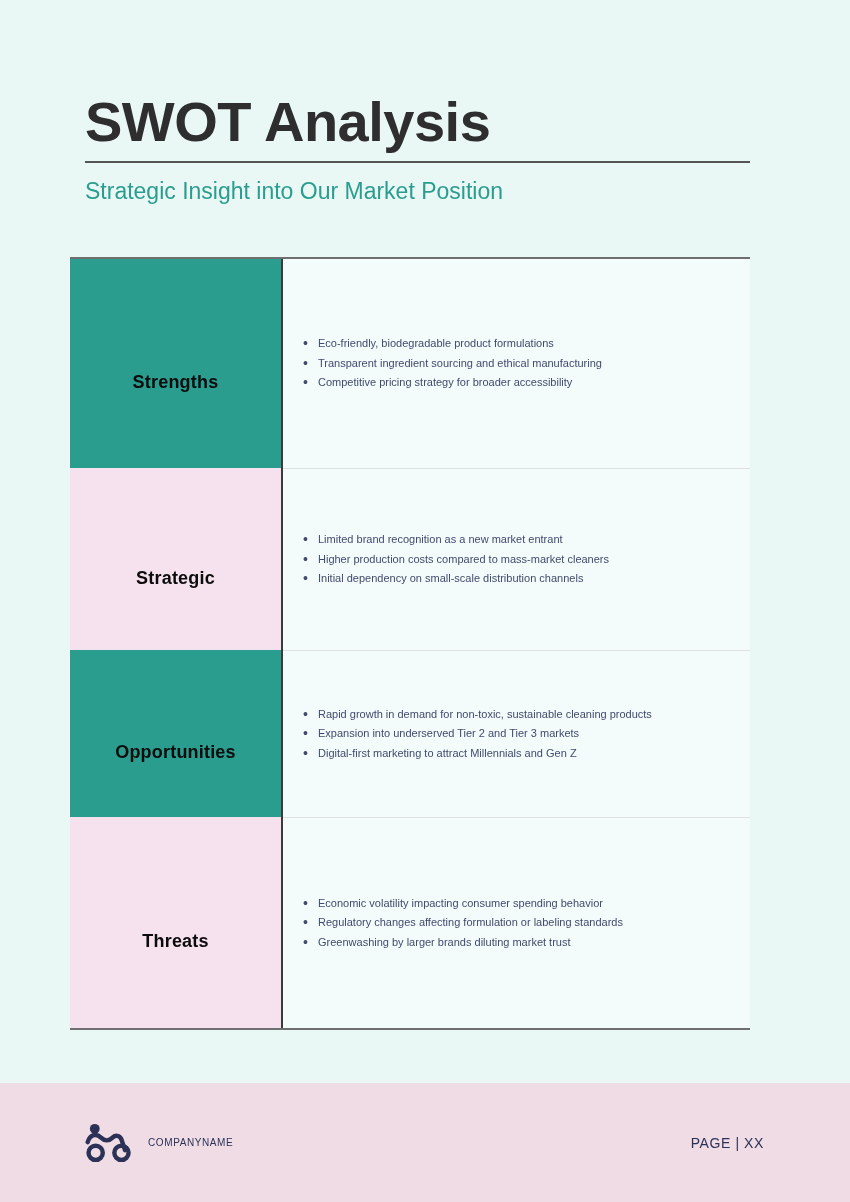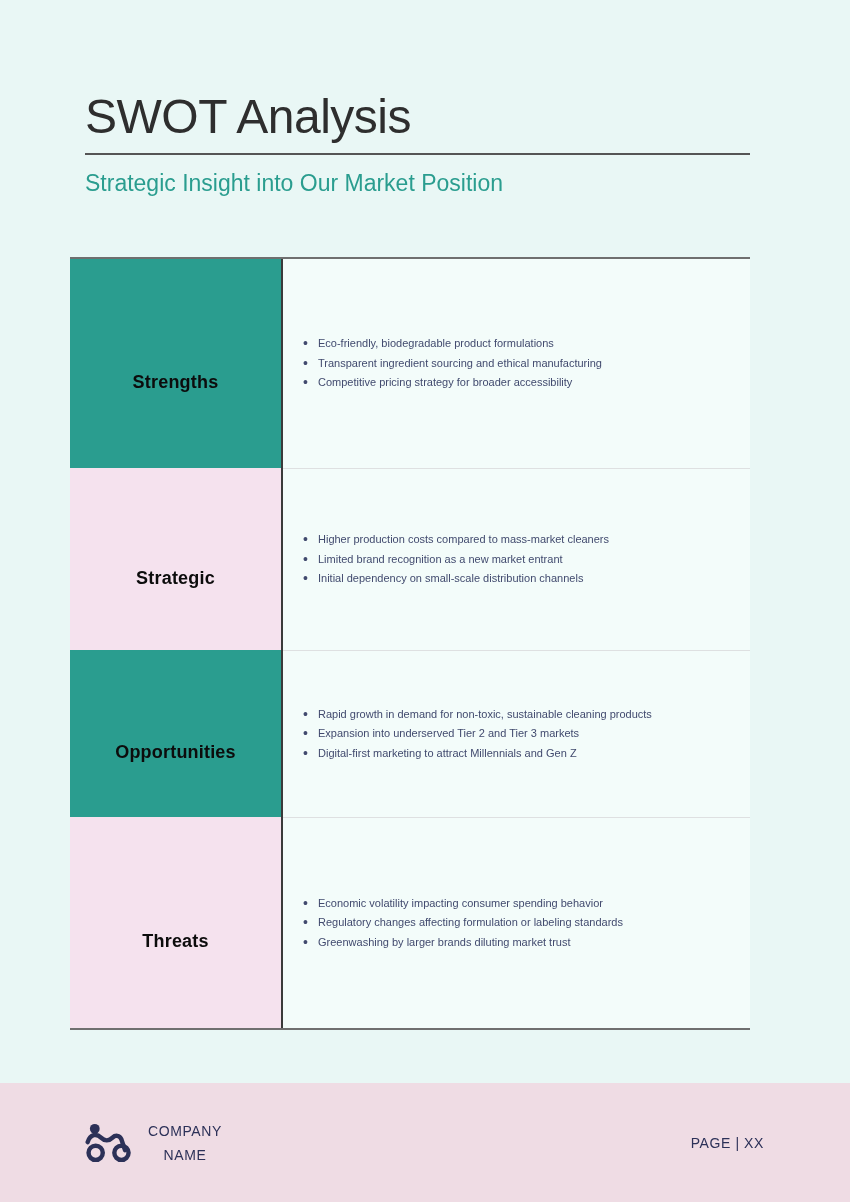--- a/index.html
+++ b/index.html
@@ -13,21 +13,21 @@
     position:relative; overflow:hidden;
     background:var(--page-bg);
     font-family:"Liberation Sans", sans-serif;
     -webkit-font-smoothing:antialiased;
   }
   .page{position:relative; width:850px; height:1202px;}
 
   
   .header{padding:92px 100px 0 85px;}
   .page-title{
-    font-size:48px; font-weight:400; letter-spacing:-0.5px;
+    font-size:56px; font-weight:700; letter-spacing:-0.5px;
     color:var(--title); line-height:1.06;
   }
   .title-rule{height:2px; background:var(--rule); margin-top:10px;}
   .page-subtitle{
     margin-top:14px; font-size:23px; font-weight:500;
     color:var(--teal); line-height:1.3;
   }
 
   
   .swot-table{
@@ -69,23 +69,23 @@
   .footer{
     position:absolute; left:0; bottom:0; width:850px; height:119px;
     background:var(--footer-pink);
     display:flex; align-items:center; justify-content:space-between;
     padding:0 86px 0 85px;
   }
   .brand{display:flex; align-items:center; gap:15px;}
   .logo-icon{width:48px; height:42px; display:inline-block;}
   .logo-icon svg{width:100%; height:100%; display:block;}
   .brand-text{
-    display:flex; flex-direction:column;
-    font-size:14px; font-weight:500; letter-spacing:0.6px;
-    color:var(--navy); line-height:24px; text-transform:uppercase;align-items:center;
+    display:flex; flex-direction:row;
+    font-size:10px; font-weight:500; letter-spacing:0.6px;
+    color:var(--navy); line-height:24px; text-transform:uppercase;
   }
   .page-number{
     font-size:14px; font-weight:400; letter-spacing:0.6px; color:var(--navy);
   }
 </style>
 </head>
 <body>
 
 <div class="page">
 
@@ -108,22 +108,22 @@
           </ul>
       </div>
     </div>
 
     <div class="swot-row">
       <div class="swot-label pink">
         <span class="label-text">Strategic</span>
       </div>
       <div class="swot-content">
         <ul class="bullets">
+            <li>Limited brand recognition as a new market entrant</li>
             <li>Higher production costs compared to mass-market cleaners</li>
-            <li>Limited brand recognition as a new market entrant</li>
             <li>Initial dependency on small-scale distribution channels</li>
           </ul>
       </div>
     </div>
 
     <div class="swot-row">
       <div class="swot-label teal">
         <span class="label-text">Opportunities</span>
       </div>
       <div class="swot-content">

